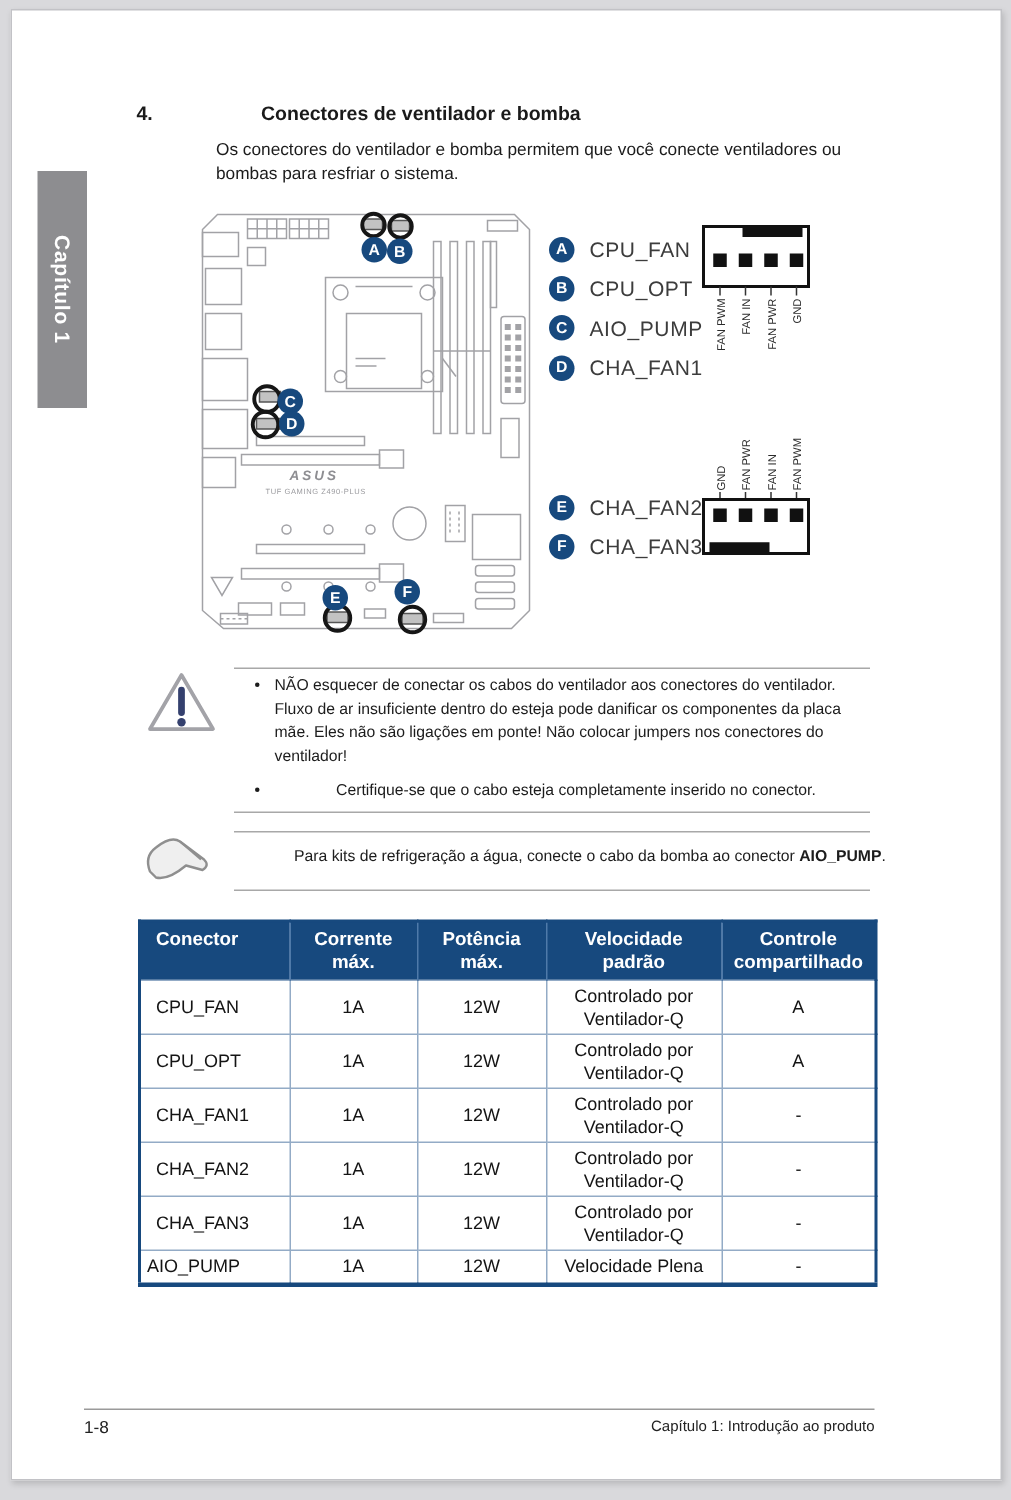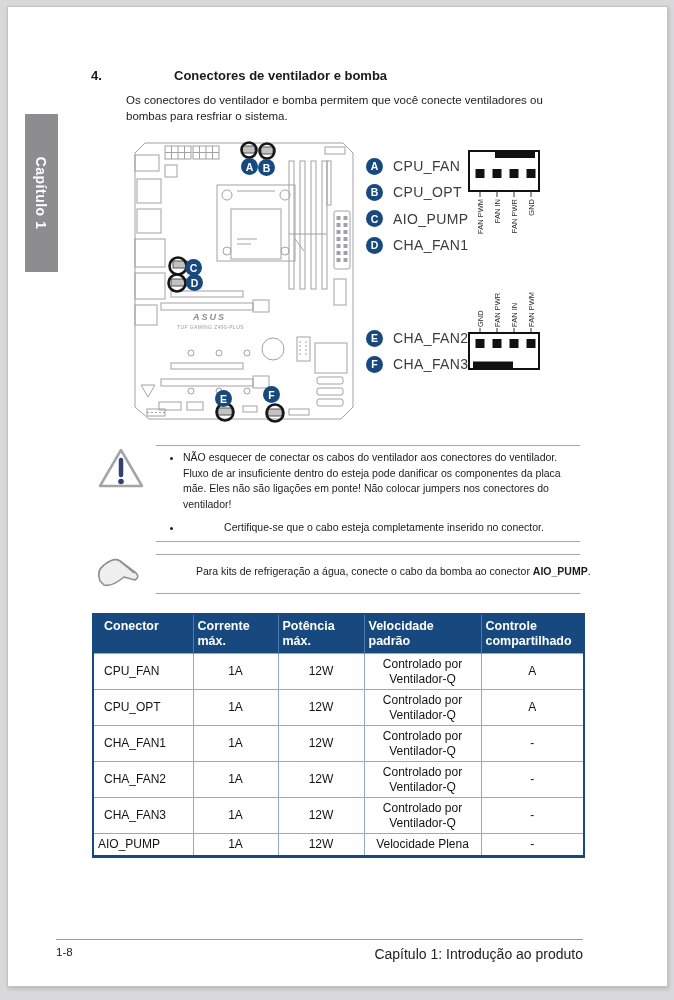--- a/index.html
+++ b/index.html
@@ -11,56 +11,56 @@
 
   
   .chapter-tab{position:absolute;left:17px;top:107px;width:33px;height:158px;background:#8d8d90;
                display:flex;align-items:center;justify-content:center;}
   .chapter-tab span{transform:rotate(90deg);white-space:nowrap;color:#fff;font-weight:bold;
                     font-size:14px;letter-spacing:.5px;}
 
   
   .sec-num{left:83px;top:61px;font-size:13px;font-weight:bold;color:#1a1a1a;}
   .sec-title{left:118px;top:61px;font-size:13px;font-weight:bold;color:#1a1a1a;margin-left:48px;}
-  .intro{left:118px;top:85px;width:458px;font-size:11.5px;line-height:16px;color:#1c1c1c;}
+  .intro{left:136px;top:85px;width:458px;font-size:11.5px;line-height:16px;color:#1c1c1c;}
 
   
   .badge{position:absolute;width:17px;height:17px;border-radius:50%;background:#17497e;color:#fff;
          font-size:10.5px;font-weight:bold;display:flex;align-items:center;justify-content:center;}
   .callouts{position:absolute;}
   .callout-item{display:flex;align-items:center;height:26.3px;}
   .callout-item .badge{position:static;flex:0 0 17px;}
   .callout-label{margin-left:10px;font-size:14px;color:#3c3c3c;letter-spacing:.4px;}
 
   
   .rule{position:absolute;height:1px;background:#a8a8a8;width:424px;left:148px;}
   .warn-list{left:153px;top:443px;width:424px;}
   .warn-list ul{margin:0;padding:0 0 0 22px;}
   .warn-list li{font-size:10.5px;line-height:15.5px;color:#1c1c1c;}
   .warn-list li + li{margin-top:8px;text-align:center;}
   .note-text{left:158px;top:557px;width:416px;font-size:10.5px;line-height:15px;color:#1c1c1c;padding-left:30px;}
 
   
   .fan-table{position:absolute;left:84px;top:606px;border-collapse:collapse;table-layout:fixed;
              width:491px;border:2px solid #17497e;border-bottom:3px solid #17497e;}
-  .fan-table th{background:#17497e;color:#fff;font-size:12.5px;font-weight:bold;text-align:left;
+  .fan-table th{background:#17497e;color:#fff;font-size:12.5px;font-weight:bold;text-align:center;
                 vertical-align:top;padding:4px 4px;border-left:1px solid #4f7aa9;
                 white-space:pre-line;line-height:1.2;}
   .fan-table th:first-child{border-left:none;}
   .fan-table th.c-left{text-align:left;padding-left:10px;}
   .fan-table td{font-size:12px;color:#141414;text-align:center;vertical-align:middle;
                 border:1px solid #93abc6;padding:2px 4px;height:31px;white-space:pre-line;
                 line-height:1.25;}
   .fan-table td.c-left{text-align:left;padding-left:10px;}
   .fan-table tr:last-child td{height:auto;padding:3px 4px;}
 
   
   .footer-rule{position:absolute;left:48px;top:932px;width:527px;height:1px;background:#9a9a9a;}
   .footer-left{left:48px;top:939px;font-size:11.5px;color:#222;}
-  .footer-right{left:275px;top:939px;width:300px;text-align:right;font-size:14px;color:#222;}
+  .footer-right{left:275px;top:939px;width:300px;text-align:right;font-size:10px;color:#222;}
 
   svg text{font-family:"Liberation Sans",sans-serif;}
 </style>
 </head>
 <body>
 
 <div class="screen">
   <div class="page">
 
     <div class="chapter-tab">

